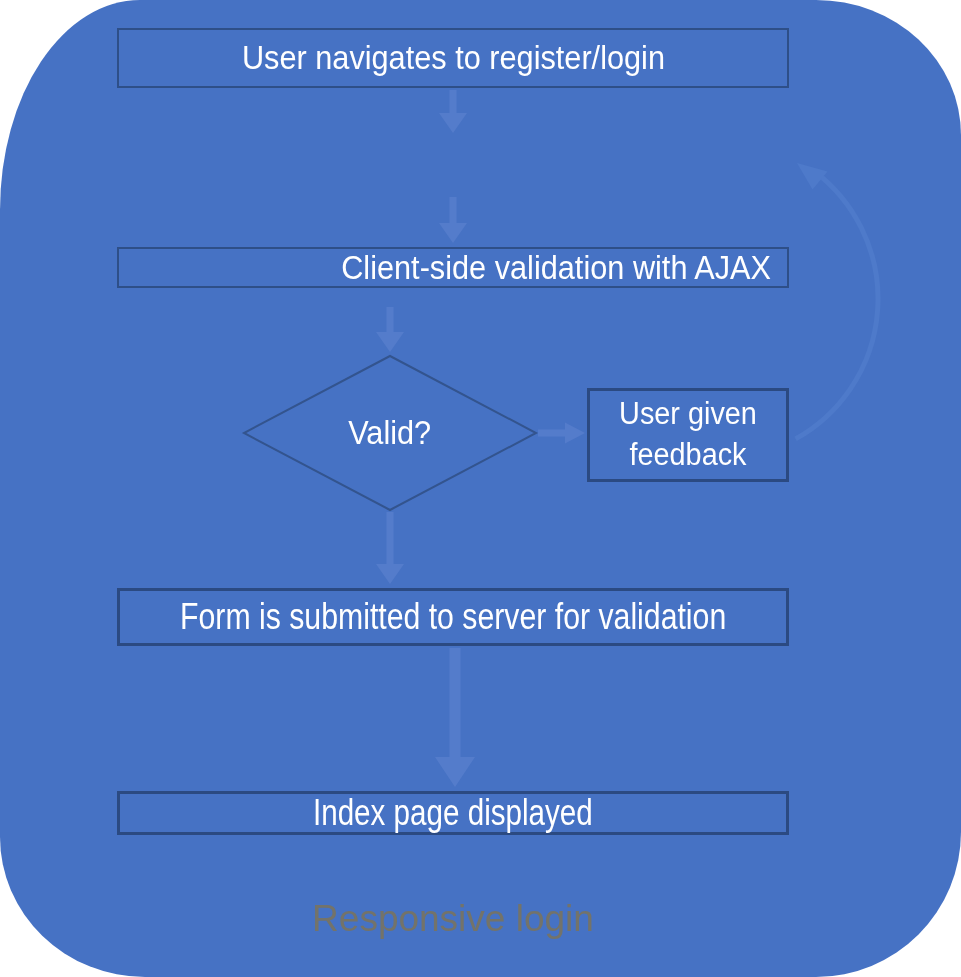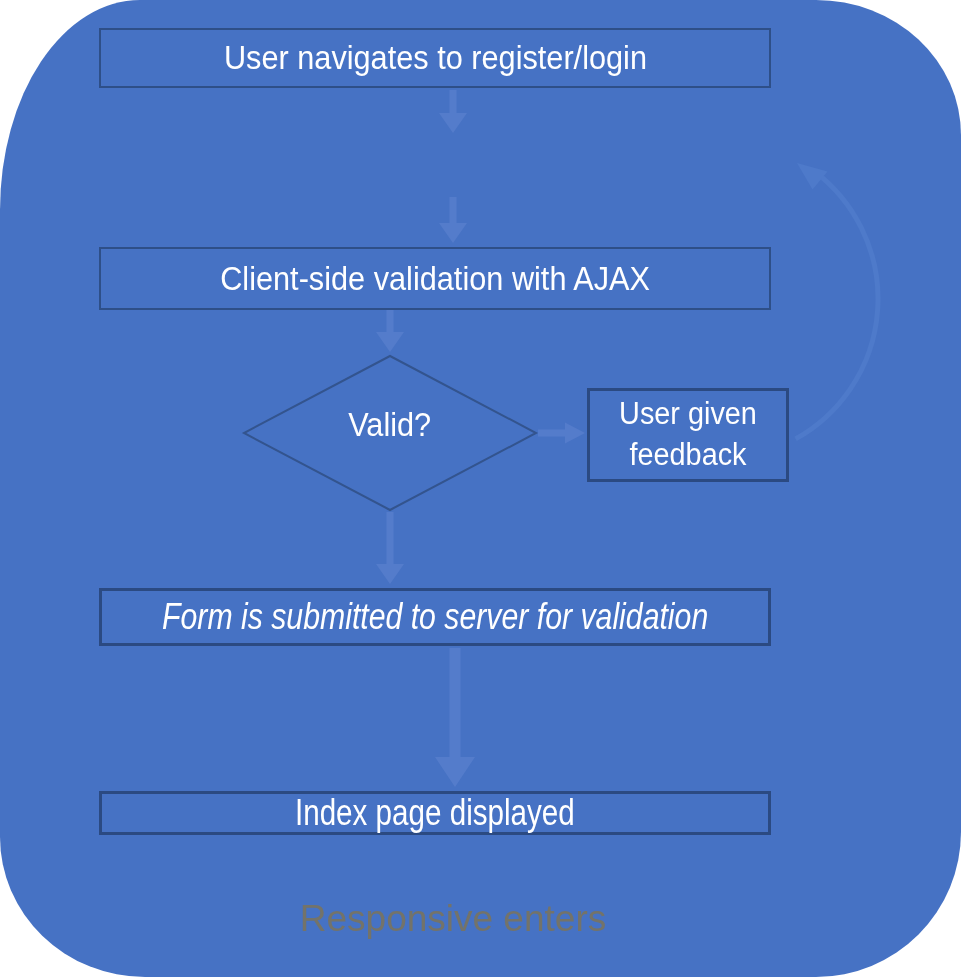--- a/index.html
+++ b/index.html
@@ -15,36 +15,36 @@
 
   .connector-layer { position: absolute; left: 0; top: 0; width: 961px; height: 977px; }
 
   .node {
     position: absolute;
     box-sizing: border-box;
     display: flex; align-items: center; justify-content: center;
     color: #ffffff;
     background: #4672c4;
   }
-  .process { left: 99px; width: 672px; border: 2px solid #2e4f88; }
+  .process { left: 117px; width: 672px; border: 2px solid #2e4f88; }
   .process-heavy { border: 3px solid #2b4a82; }
 
   .node-navigate   { top: 28px;  height: 60px; }
   .node-enter      { top: 137px; height: 59px; }
-  .node-client     { top: 247px; height: 63px; }
-  .node-submit     { top: 588px; height: 58px; font-style: italic; }
+  .node-client     { top: 247px; height: 41px; justify-content: flex-end; }
+  .node-submit     { top: 588px; height: 58px; }
   .node-index      { top: 791px; height: 44px; }
 
   .node-feedback {
     left: 587px; top: 388px; width: 202px; height: 94px;
     border: 3px solid #2b4a82;
   }
 
   .decision-label {
-    position: absolute; left: 244px; top: 348px; width: 292px; height: 154px;
+    position: absolute; left: 244px; top: 356px; width: 292px; height: 154px;
     display: flex; align-items: center; justify-content: center;
     color: #ffffff;
   }
 
   .lbl { font-size: 33px; white-space: nowrap; transform: scaleX(0.93); transform-origin: center; }
   .lbl-condensed { font-size: 36px; white-space: nowrap; transform: scaleX(0.84); transform-origin: center; }
   .lbl-index { font-size: 37px; white-space: nowrap; transform: scaleX(0.80); transform-origin: center; }
   .lbl-wrap {
     font-size: 31px; line-height: 1.32; text-align: center;
     width: 217px; transform: scaleX(0.93); transform-origin: center;
@@ -102,16 +102,16 @@
 
   <div class="node process process-heavy node-submit">
     <span class="lbl-condensed">Form is submitted to server for validation</span>
   </div>
 
   <div class="node process process-heavy node-index">
     <span class="lbl-index">Index page displayed</span>
   </div>
 
   <div class="caption">
-    <span>Responsive enters</span>
+    <span>Responsive login</span>
   </div>
 
 </div>
 
 </body></html>

